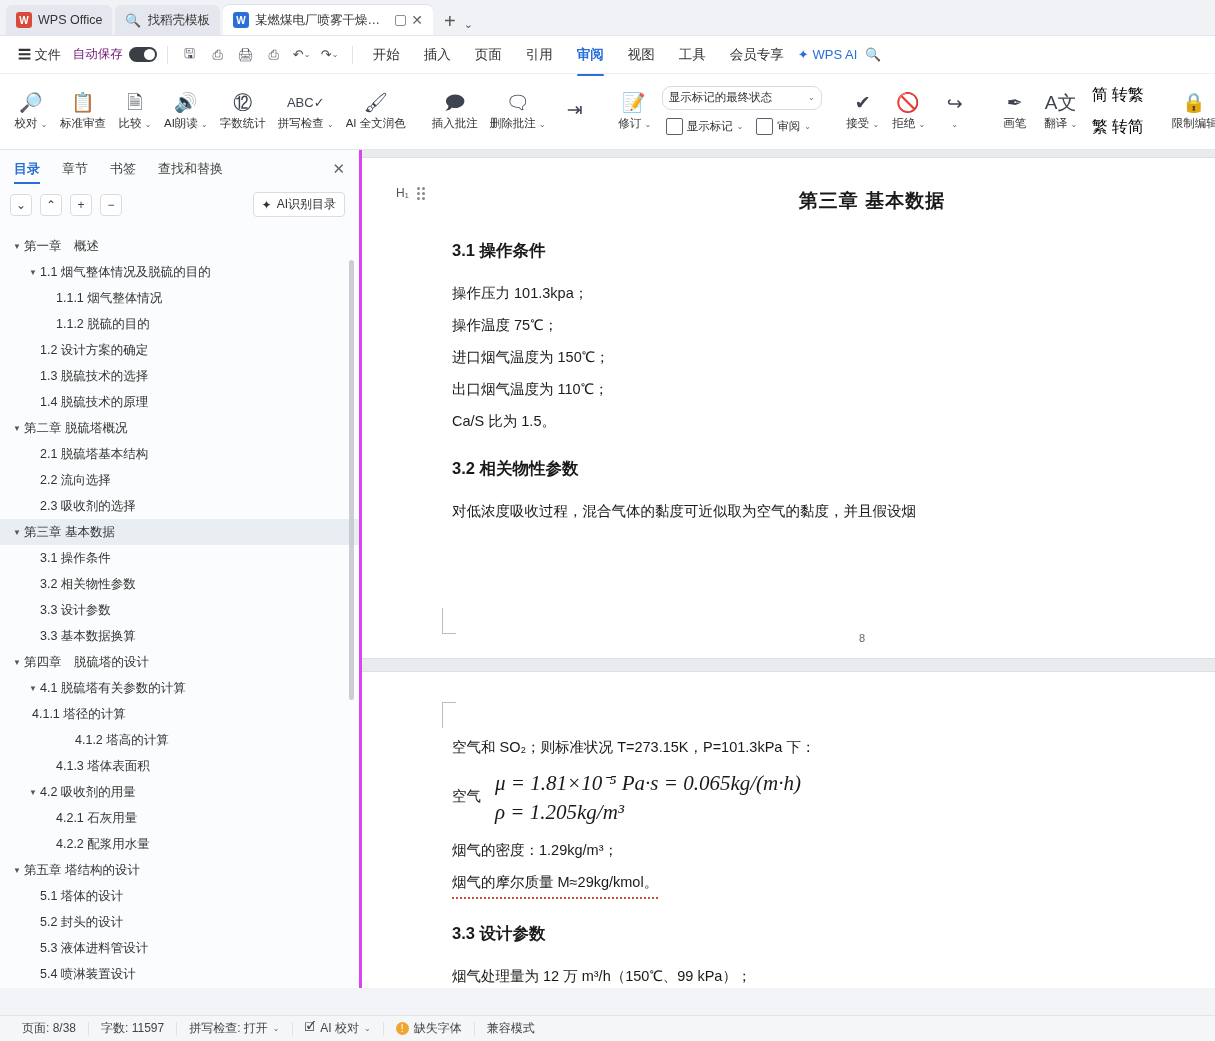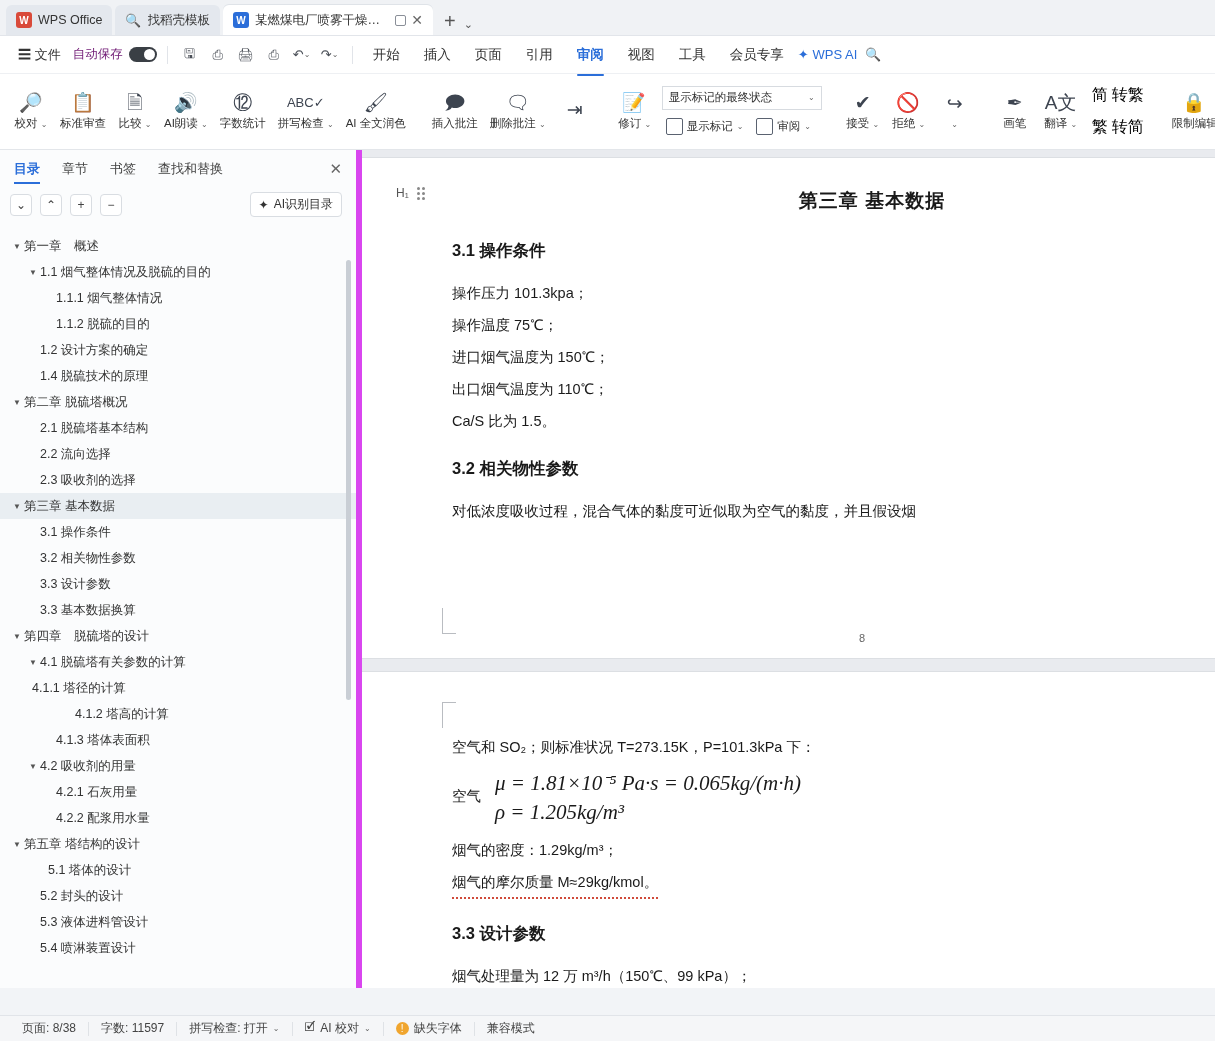--- a/index.html
+++ b/index.html
@@ -107,37 +107,37 @@
     min-width: 46px; padding: 2px 6px; font-size: 11.5px; color: #333; gap: 3px;
   }
   .rbtn .gl { font-size: 19px; line-height: 20px; color: #3d4450; }
   .rbtn .lbl { white-space: nowrap; }
   .vdiv { width: 1px; height: 54px; background: #ebedf0; margin: 0 7px; }
   .rcol { display: flex; flex-direction: column; justify-content: center; gap: 5px; padding: 0 4px; }
   .rrow { display: flex; align-items: center; gap: 5px; font-size: 11.5px; color: #333; }
   .sm-plain { display: flex; align-items: center; gap: 4px; padding: 3px 4px; white-space: nowrap; }
   .dropdown {
     display: flex; align-items: center; justify-content: space-between;
-    width: 160px; height: 24px; border: 1px solid #d7dbe0; border-radius: 0;
+    width: 160px; height: 24px; border: 1px solid #d7dbe0; border-radius: 9px;
     padding: 0 6px; font-size: 11.5px; color: #333; background: #fff;
   }
   .sq-ico {
     width: 17px; height: 17px; border: 1.4px solid #5a6270; border-radius: 2px;
     display: inline-block;
   }
   .caret { font-size: 8px; color: #666; }
 
   
   .content { display: flex; height: 838px; }
 
   
   .sidebar {
     width: 362px;
     background: #fbfcfd;
-    border-right: 6px solid #d946ef;
+    border-right: 3px solid #d946ef;
     display: flex; flex-direction: column;
     position: relative;
   }
   .side-tabs {
     display: flex; align-items: center; gap: 22px;
     padding: 10px 14px 6px 14px;
     font-size: 13px; color: #444;
   }
   .side-tabs .st.active { color: #2b6ed9; font-weight: bold; position: relative; }
   .side-tabs .st.active::after {
@@ -443,20 +443,24 @@
         <div class="toc-item" style="padding-left: 42px;">
           <span class="tw"></span>
           <span>1.1.2 脱硫的目的</span>
         </div>
         <div class="toc-item" style="padding-left: 26px;">
           <span class="tw"></span>
           <span>1.2 设计方案的确定</span>
         </div>
         <div class="toc-item" style="padding-left: 26px;">
           <span class="tw"></span>
+          <span>1.3 脱硫技术的选择</span>
+        </div>
+        <div class="toc-item" style="padding-left: 26px;">
+          <span class="tw"></span>
           <span>1.4 脱硫技术的原理</span>
         </div>
         <div class="toc-item" style="padding-left: 10px;">
           <span class="tw">▼</span>
           <span>第二章 脱硫塔概况</span>
         </div>
         <div class="toc-item" style="padding-left: 26px;">
           <span class="tw"></span>
           <span>2.1 脱硫塔基本结构</span>
         </div>
@@ -517,21 +521,21 @@
           <span>4.2.1 石灰用量</span>
         </div>
         <div class="toc-item" style="padding-left: 42px;">
           <span class="tw"></span>
           <span>4.2.2 配浆用水量</span>
         </div>
         <div class="toc-item" style="padding-left: 10px;">
           <span class="tw">▼</span>
           <span>第五章  塔结构的设计</span>
         </div>
-        <div class="toc-item" style="padding-left: 26px; margin-left: 8px;">
+        <div class="toc-item" style="padding-left: 26px;">
           <span class="tw"></span>
           <span>5.1 塔体的设计</span>
         </div>
         <div class="toc-item" style="padding-left: 26px;">
           <span class="tw"></span>
           <span>5.2 封头的设计</span>
         </div>
         <div class="toc-item" style="padding-left: 26px;">
           <span class="tw"></span>
           <span>5.3 液体进料管设计</span>

